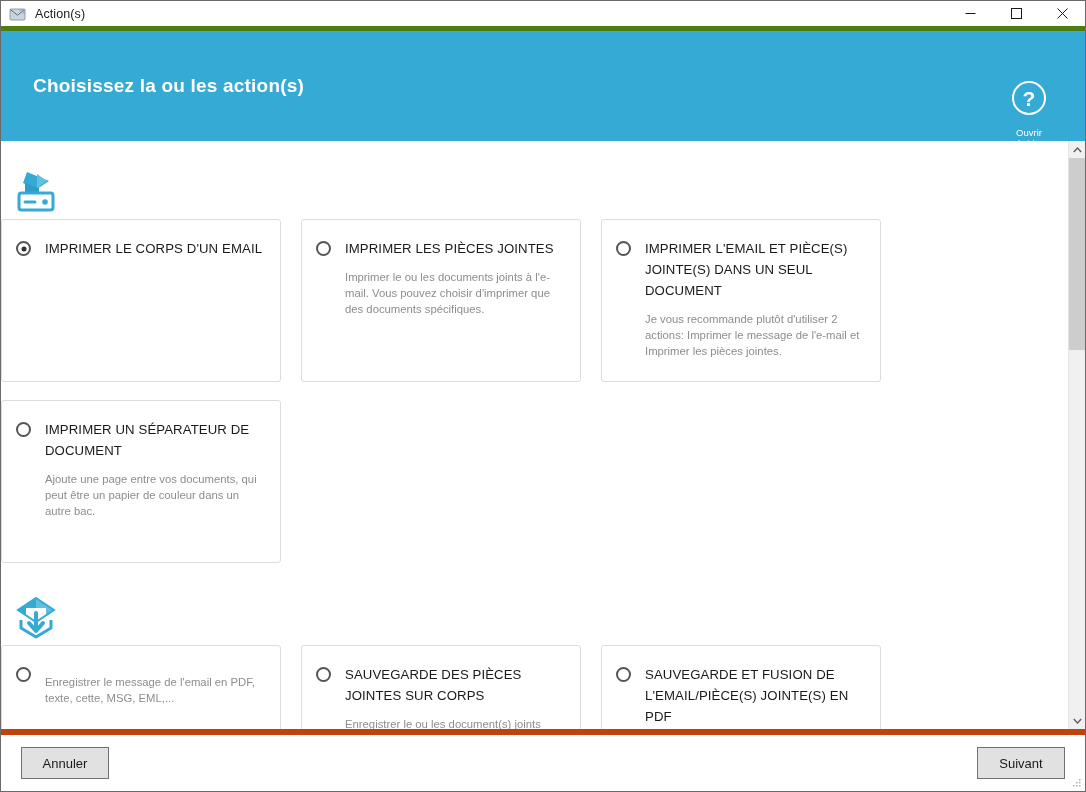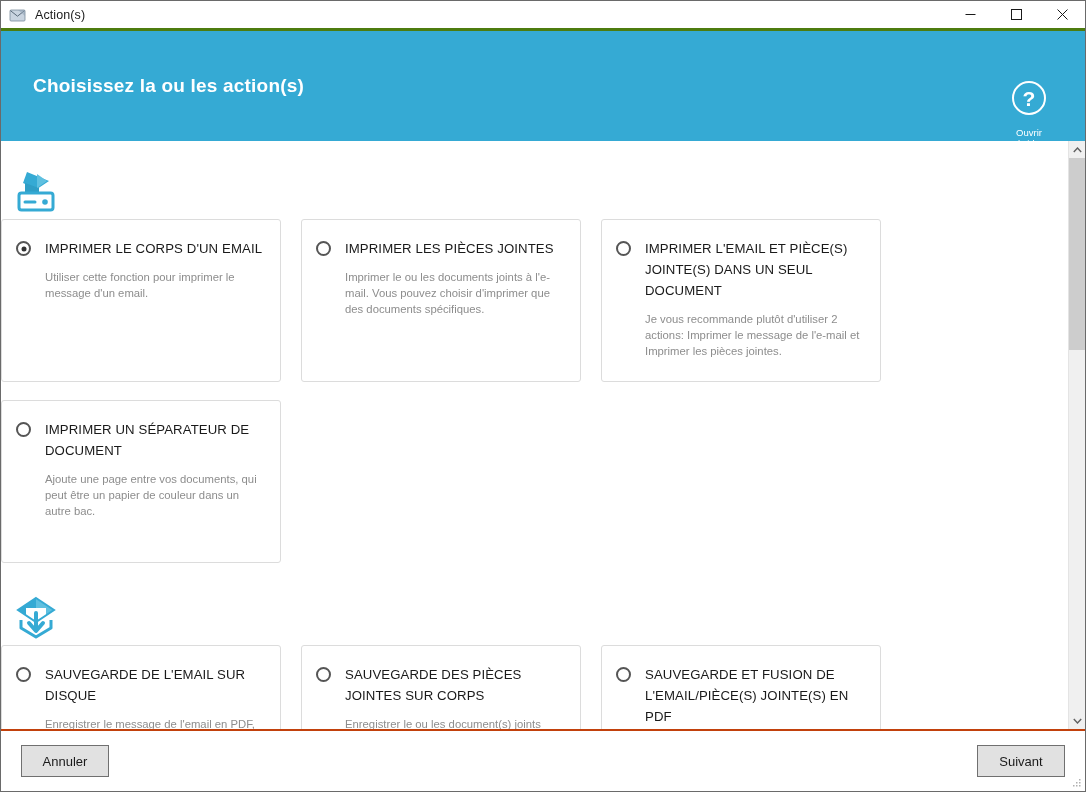--- a/index.html
+++ b/index.html
@@ -22,21 +22,21 @@
     position: relative;
   }
 
   
   .titlebar {
     height: 30px;
     min-height: 30px;
     background: #ffffff;
     display: flex;
     align-items: center;
-    border-bottom: 3px solid #4d7c0f;
+    border-bottom: 5px solid #4d7c0f;
   }
   .titlebar-left {
     display: flex;
     align-items: center;
     padding-left: 8px;
     gap: 8px;
     flex: 1;
   }
   .app-icon { width: 18px; height: 16px; display: block; }
   .titlebar-title {
@@ -239,21 +239,21 @@
     height: 192px;
     background: #cdcdcd;
     cursor: default;
   }
 
   
   .footer {
     height: 62px;
     min-height: 62px;
     background: #ffffff;
-    border-top: 2px solid #c2410c;
+    border-top: 6px solid #c2410c;
     display: flex;
     align-items: center;
     justify-content: space-between;
     padding: 0 20px;
     position: relative;
   }
   .btn {
     min-width: 88px;
     height: 32px;
     background: #e1e1e1;
@@ -336,21 +336,20 @@
               </svg>
             </span>
           </div>
           <div class="group-rule"></div>
           <div class="group-cards">
 
             <div class="card">
               <div class="radio checked"></div>
               <div class="card-text">
                 <div class="card-title">IMPRIMER LE CORPS D'UN EMAIL</div>
-                <div class="card-desc">Utiliser cette fonction pour imprimer le message d'un email.</div>
               </div>
             </div>
 
             <div class="card">
               <div class="radio"></div>
               <div class="card-text">
                 <div class="card-title">IMPRIMER LES PIÈCES JOINTES</div>
                 <div class="card-desc">Imprimer le ou les documents joints à l'e-mail. Vous pouvez choisir d'imprimer que des documents spécifiques.</div>
               </div>
             </div>
@@ -387,21 +386,20 @@
                 <path d="M16 28 L23 36 L30 28" fill="none" stroke="#35aad4" stroke-width="4" stroke-linecap="round" stroke-linejoin="round"></path>
               </svg>
             </span>
           </div>
           <div class="group-rule"></div>
           <div class="group-cards">
 
             <div class="card">
               <div class="radio"></div>
               <div class="card-text">
-                <div class="card-title">SAUVEGARDE DE L'EMAIL SUR DISQUE</div>
                 <div class="card-desc">Enregistrer le message de l'email en PDF, texte, cette, MSG, EML,...</div>
               </div>
             </div>
 
             <div class="card">
               <div class="radio"></div>
               <div class="card-text">
                 <div class="card-title">SAUVEGARDE DES PIÈCES JOINTES SUR CORPS</div>
                 <div class="card-desc">Enregistrer le ou les document(s) joints avec possibilité de convertir en PDF.</div>
               </div>

